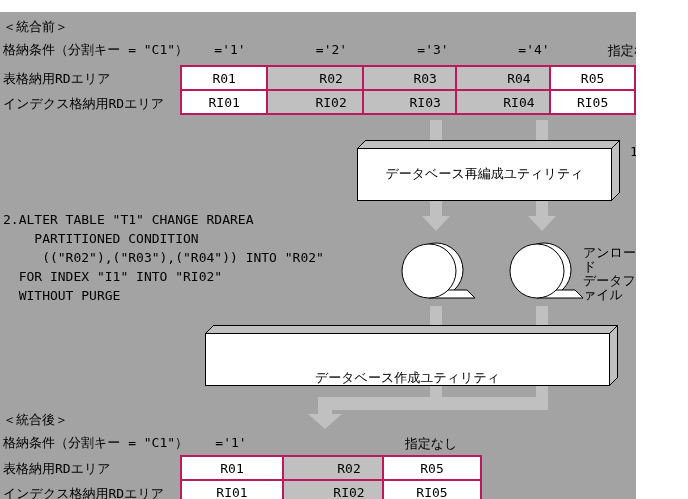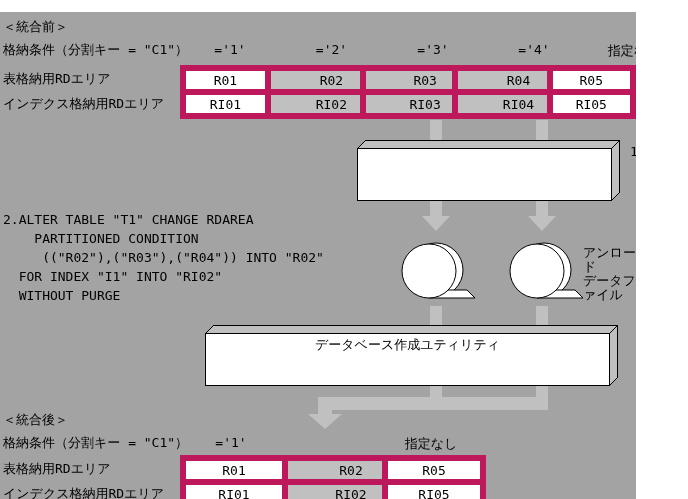--- a/index.html
+++ b/index.html
@@ -14,21 +14,21 @@
     overflow: hidden;
     margin-top: 12px;
   }
   .txt { position: absolute; white-space: pre; line-height: 16px; }
   .pre { position: absolute; white-space: pre; line-height: 19px; }
   .multiline { position: absolute; white-space: pre-line; line-height: 14px; }
 
   
   table.rdtable { position: absolute; border-collapse: collapse; table-layout: fixed; }
   table.rdtable td {
-    border: 6px solid #be185d; height: 24px;
+    border: 2px solid #be185d; height: 24px;
     text-align: center; vertical-align: middle;
     font-size: 13px; padding: 0;
     background: #fff;
   }
   table.rdtable td.shaded { background: #c0c0c0; padding-left: 32px; }
 
   
   .colhead { position: absolute; text-align: center; white-space: pre; }
 
   
@@ -82,20 +82,21 @@
       <td>RI05</td>
     </tr>
   </tbody>
     </table>
 
   <svg style="left:357px; top:127px;" width="264" height="62" viewBox="0 0 264 62" shape-rendering="crispEdges">
     <polygon points="0.5,9.5 8.5,1.5 262.5,1.5 254.5,9.5" fill="#c0c0c0" stroke="#000" stroke-width="1"></polygon>
     <polygon points="254.5,9.5 262.5,1.5 262.5,53.5 254.5,61.5" fill="#c0c0c0" stroke="#000" stroke-width="1"></polygon>
     <rect x="0.5" y="9.5" width="254" height="52" fill="#ffffff" stroke="#000" stroke-width="1"></rect>
   </svg>
+  <div class="txt" style="left:357px; top:136px; width:255px; height:52px; display:flex; align-items:center; justify-content:center;">データベース再編成ユティリティ</div>
   <div class="txt" style="left:630px; top:132px;">1.</div>
 
   <div class="pre" style="left:3px; top:198px;">2.ALTER TABLE "T1" CHANGE RDAREA
     PARTITIONED CONDITION
      (("R02"),("R03"),("R04")) INTO "R02"
   FOR INDEX "I1" INTO "RI02"
   WITHOUT PURGE</div>
 
   <svg style="left:400px; top:222px;" width="80" height="70" viewBox="0 0 80 70">
     <circle cx="36" cy="36" r="27" fill="#ffffff" stroke="#000" stroke-width="1"></circle>
@@ -108,21 +109,21 @@
     <circle cx="29" cy="37" r="27" fill="#ffffff" stroke="#000" stroke-width="1"></circle>
   </svg>
   <div class="multiline" style="left:583px; top:234px;">アンロード
 データファイル</div>
 
   <svg style="left:205px; top:312px;" width="414" height="62" viewBox="0 0 414 62" shape-rendering="crispEdges">
     <polygon points="0.5,9.5 8.5,1.5 412.5,1.5 404.5,9.5" fill="#c0c0c0" stroke="#000" stroke-width="1"></polygon>
     <polygon points="404.5,9.5 412.5,1.5 412.5,53.5 404.5,61.5" fill="#c0c0c0" stroke="#000" stroke-width="1"></polygon>
     <rect x="0.5" y="9.5" width="404" height="52" fill="#ffffff" stroke="#000" stroke-width="1"></rect>
   </svg>
-  <div class="txt" style="left:205px; top:307px; width:405px; height:52px; display:flex; align-items:center; justify-content:center;">データベース作成ユティリティ</div>
+  <div class="txt" style="left:205px; top:340px; width:405px; height:52px; display:flex; align-items:center; justify-content:center;">データベース作成ユティリティ</div>
   <div class="txt" style="left:660px; top:333px;">3.</div>
 
   <div class="txt" style="left:3px; top:400px;font-family:Liberation Serif, serif;">＜統合後＞</div>
   <div class="txt" style="left:3px; top:423px;">格納条件（分割キー = "C1"）</div>
 
   <div class="colhead" style="left:180px; top:423px; width:102px;">='1'</div>
   <div class="colhead" style="left:382px; top:423px; width:98px;">指定なし</div>
 
   <div class="txt" style="left:3px; top:449px;">表格納用RDエリア</div>
   <div class="txt" style="left:3px; top:474px;">インデクス格納用RDエリア</div>

